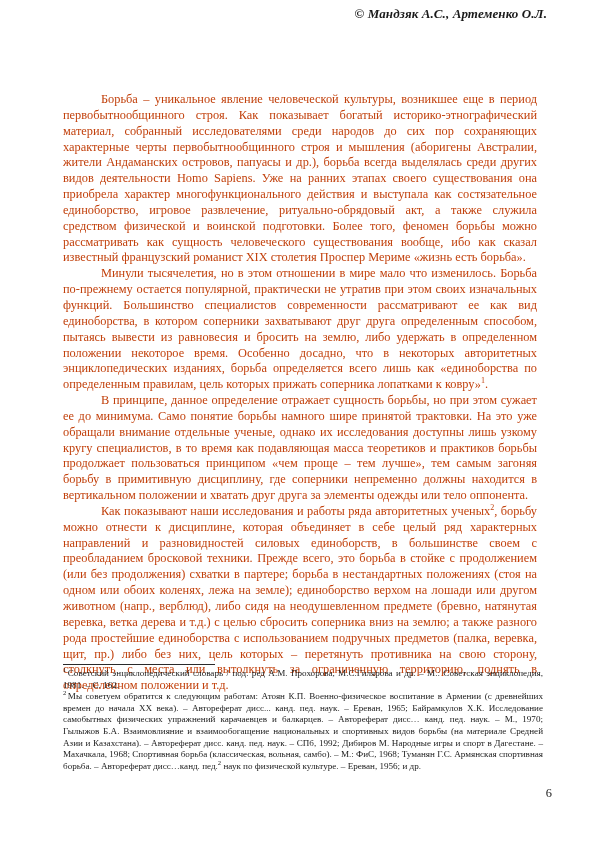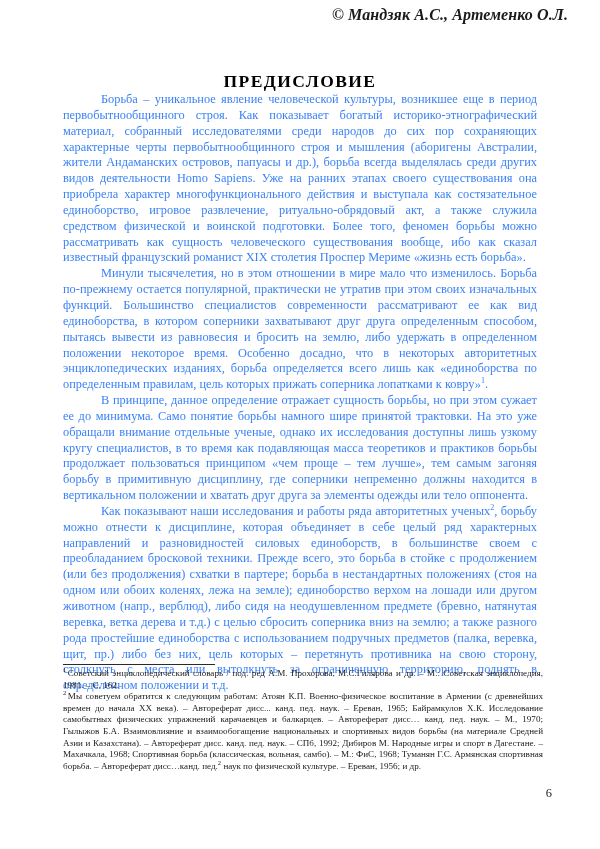--- a/index.html
+++ b/index.html
@@ -18,24 +18,24 @@
   .page {
     position: relative;
     width: 600px;
     height: 849px;
     box-sizing: border-box;
     padding: 0;
   }
   .running-head {
     position: absolute;
     top: 6px;
-    right: 32px;
+    right: 53px;
     font-weight: bold;
     font-style: italic;
-    font-size: 16px;
+    font-size: 13px;
     letter-spacing: 0.1px;
     color: #1a1a1a;
     white-space: nowrap;
   }
   .doc-title {
     position: absolute;
     top: 59px;
     left: 0;
     width: 600px;
     text-align: center;
@@ -49,21 +49,21 @@
     top: 92px;
     left: 63px;
     width: 474px;
   }
   .para {
     margin: 0;
     text-indent: 38px;
     text-align: justify;
     font-size: 12.35px;
     line-height: 15.85px;
-    color: #3b82f6;
+    color: #c2410c;
     hyphens: none;
   }
   .fn-ref {
     vertical-align: super;
     font-size: 8px;
     line-height: 0;
   }
   .footnotes {
     position: absolute;
     left: 63px;
@@ -102,21 +102,20 @@
     color: #1a1a1a;
   }
 </style>
 </head>
 <body>
 
 <div class="page">
 
   <div class="running-head">© Мандзяк А.С., Артеменко О.Л.</div>
 
-  <h1 class="doc-title">ПРЕДИСЛОВИЕ</h1>
 
   <div class="body-col">
 
     <p class="para"><span>Борьба – уникальное явление человеческой культуры, возникшее еще в период первобытнообщинного строя. Как показывает богатый историко-этнографический материал, собранный исследователями среди народов до сих пор сохраняющих характерные черты первобытнообщинного строя и мышления (аборигены Австралии, жители Андаманских островов, папуасы и др.), борьба всегда выделялась среди других видов деятельности Homo Sapiens. Уже на ранних этапах своего существования она приобрела характер многофункционального действия и выступала как состязательное единоборство, игровое развлечение, ритуально-обрядовый акт, а также служила средством физической и воинской подготовки. Более того, феномен борьбы можно рассматривать как сущность человеческого существования вообще, ибо как сказал известный французский романист XIX столетия Проспер Мериме «жизнь есть борьба».</span></p>
 
     <p class="para"><span>Минули тысячелетия, но в этом отношении в мире мало что изменилось. Борьба по-прежнему остается популярной, практически не утратив при этом своих изначальных функций. Большинство специалистов современности рассматривают ее как вид единоборства, в котором соперники захватывают друг друга определенным способом, пытаясь вывести из равновесия и бросить на землю, либо удержать в определенном положении некоторое время. Особенно досадно, что в некоторых авторитетных энциклопедических изданиях, борьба определяется всего лишь как «единоборства по определенным правилам, цель которых прижать соперника лопатками к ковру»</span><span class="fn-ref">1</span><span>.</span></p>
 
     <p class="para"><span>В принципе, данное определение отражает сущность борьбы, но при этом сужает ее до минимума. Само понятие борьбы намного шире принятой трактовки. На это уже обращали внимание отдельные ученые, однако их исследования доступны лишь узкому кругу специалистов, в то время как подавляющая масса теоретиков и практиков борьбы продолжает пользоваться принципом «чем проще – тем лучше», тем самым загоняя борьбу в примитивную дисциплину, где соперники непременно должны находится в вертикальном положении и хватать друг друга за элементы одежды или тело оппонента.</span></p>
 
     <p class="para"><span>Как показывают наши исследования и работы ряда авторитетных ученых</span><span class="fn-ref">2</span><span>, борьбу можно отнести к дисциплине, которая объединяет в себе целый ряд характерных направлений и разновидностей силовых единоборств, в большинстве своем с преобладанием бросковой техники. Прежде всего, это борьба в стойке с продолжением (или без продолжения) схватки в партере; борьба в нестандартных положениях (стоя на одном или обоих коленях, лежа на земле); единоборство верхом на лошади или другом животном (напр., верблюд), либо сидя на неодушевленном предмете (бревно, натянутая веревка, ветка дерева и т.д.) с целью сбросить соперника вниз на землю; а также разного рода простейшие единоборства с использованием подручных предметов (палка, веревка, щит, пр.) либо без них, цель которых – перетянуть противника на свою сторону, столкнуть с места или вытолкнуть за ограниченную территорию, поднять в определенном положении и т.д.</span></p>

